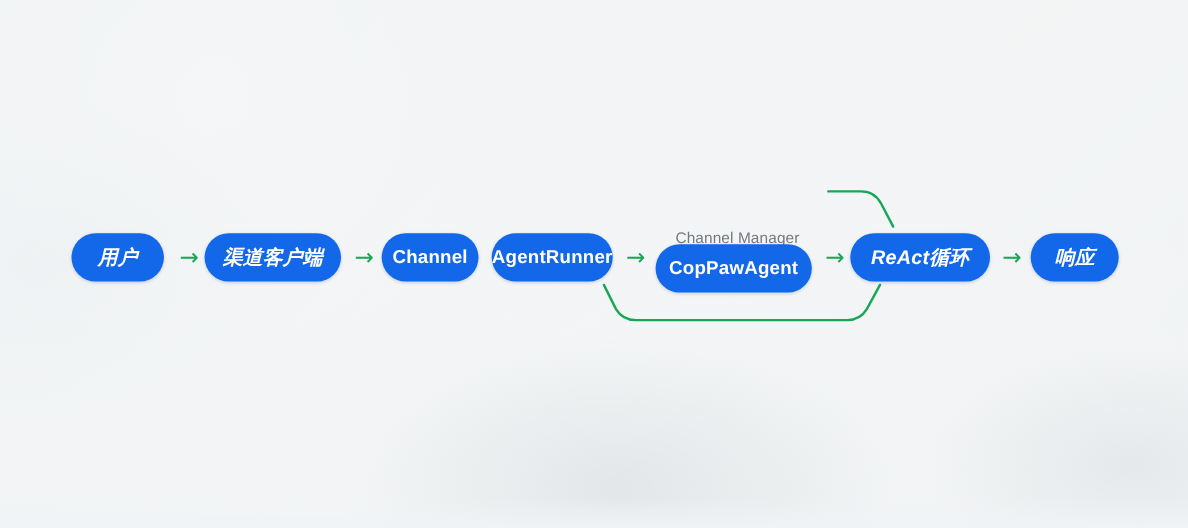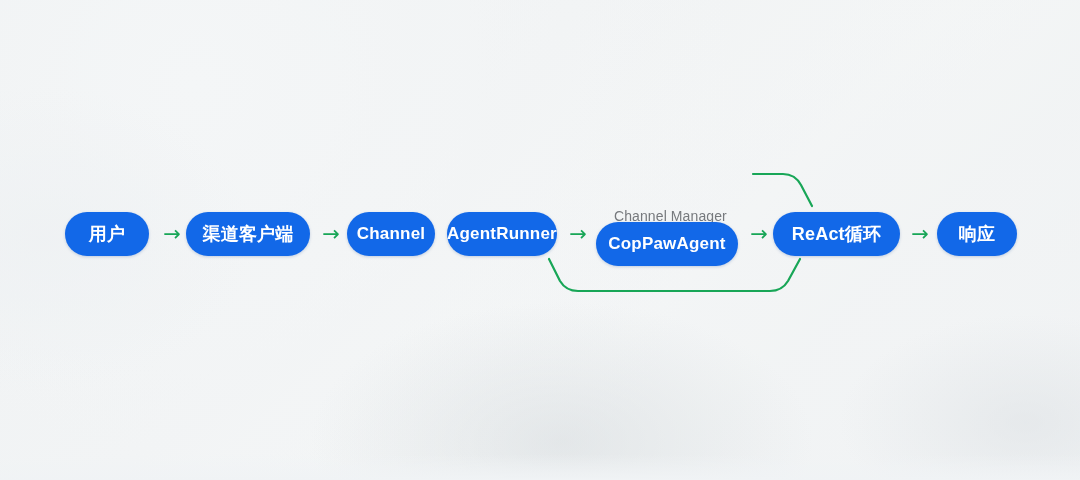--- a/index.html
+++ b/index.html
@@ -61,21 +61,21 @@
     height: 44px;
     border-radius: 22px;
     background: #1268e8;
     color: #ffffff;
     font-size: 17px;
     font-weight: bold;
     letter-spacing: 0.2px;
     white-space: nowrap;
     box-shadow: 0 1px 3px rgba(16,70,150,0.22);
   }
-  .node.cjk { font-size: 18px; }
+  .node.cjk { font-size: 18px; font-style: italic; }
 
   .arrow {
     position: absolute;
     width: 34px;
     height: 24px;
     color: #18a657;
     font-size: 21px;
     line-height: 24px;
     text-align: center;
     font-family: "DejaVu Sans", sans-serif;

